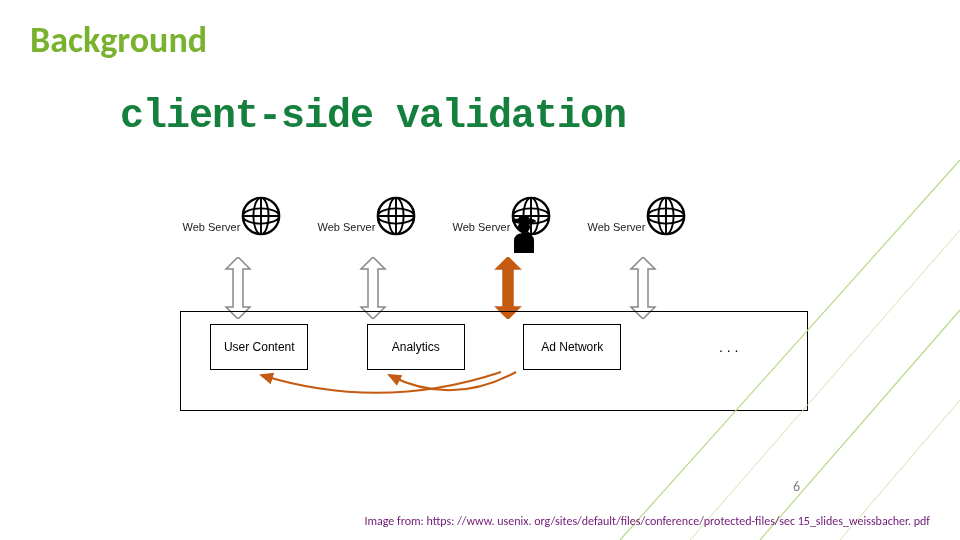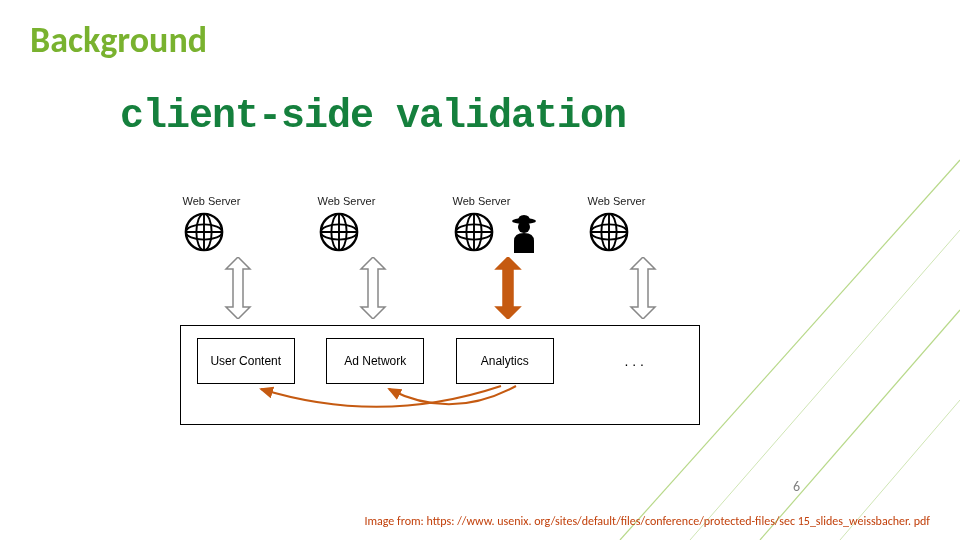--- a/index.html
+++ b/index.html
@@ -46,22 +46,22 @@
   .server-row {
     position: absolute;
     top: 0;
     left: 0;
     width: 100%;
     display: flex;
     justify-content: space-around;
   }
   .server {
     display: flex;
-    flex-direction: column;
-    align-items: flex-start;
+    flex-direction: row;
+    align-items: flex-end;
     width: 110px;
     position: relative;
   }
   .server-label {
     font-size: 11px;
     color: #222;
     margin-bottom: 4px;
     font-family: Arial, sans-serif;
   }
   .globe {
@@ -80,23 +80,23 @@
     width: 100%;
     display: flex;
     justify-content: space-around;
   }
   .vert-arrow {
     width: 32px;
     height: 62px;
   }
   .client-box {
     position: absolute;
-    top: 130px;
+    top: 116px;
     left: 10px;
-    width: 520px;
+    width: 628px;
     height: 100px;
     border: 1.5px solid #000;
     box-sizing: border-box;
   }
   .module-row {
     position: absolute;
     top: 12px;
     left: 0;
     width: 100%;
     display: flex;
@@ -132,21 +132,21 @@
     bottom: 45px;
     right: 160px;
     font-size: 14px;
     color: #808080;
   }
   .credit {
     position: absolute;
     bottom: 12px;
     right: 30px;
     font-size: 12px;
-    color: #c2410c;
+    color: #701a75;
   }
   .deco-lines {
     position: absolute;
     right: 0;
     bottom: 0;
     width: 420px;
     height: 400px;
     pointer-events: none;
   }
 </style>
@@ -223,22 +223,22 @@
         <path d="M 11 12 L 11 50 L 4 50 L 16 62 L 28 50 L 21 50 L 21 12 L 28 12 L 16 0 L 4 12 Z" fill="#c55a11" stroke="#c55a11" stroke-width="1.5"></path>
       </svg>
       <svg class="vert-arrow" viewBox="0 0 32 62">
         <path d="M 11 12 L 11 50 L 4 50 L 16 62 L 28 50 L 21 50 L 21 12 L 28 12 L 16 0 L 4 12 Z" fill="#fff" stroke="#888" stroke-width="1.5"></path>
       </svg>
     </div>
 
     <div class="client-box">
       <div class="module-row">
         <div class="module">User Content</div>
+        <div class="module">Analytics</div>
         <div class="module">Ad Network</div>
-        <div class="module">Analytics</div>
         <div class="module ellipsis">. . .</div>
       </div>
       <div class="curve-container">
         <svg width="520" height="45" viewBox="0 0 520 45">
           <defs>
             <marker id="ah" markerWidth="8" markerHeight="8" refX="6" refY="3" orient="auto">
               <path d="M0,0 L7,3 L0,6 Z" fill="#c55a11"></path>
             </marker>
           </defs>
           <path d="M 320 5 Q 200 45 80 8" fill="none" stroke="#c55a11" stroke-width="2" marker-end="url(#ah)"></path>

